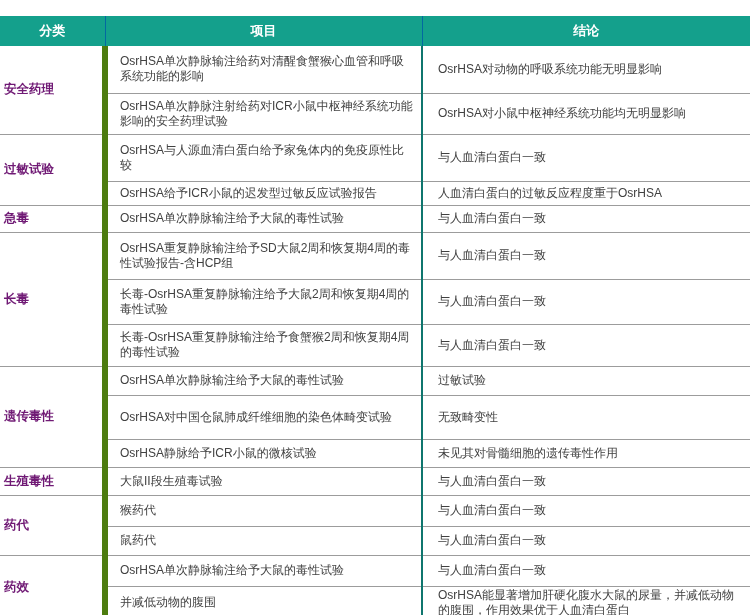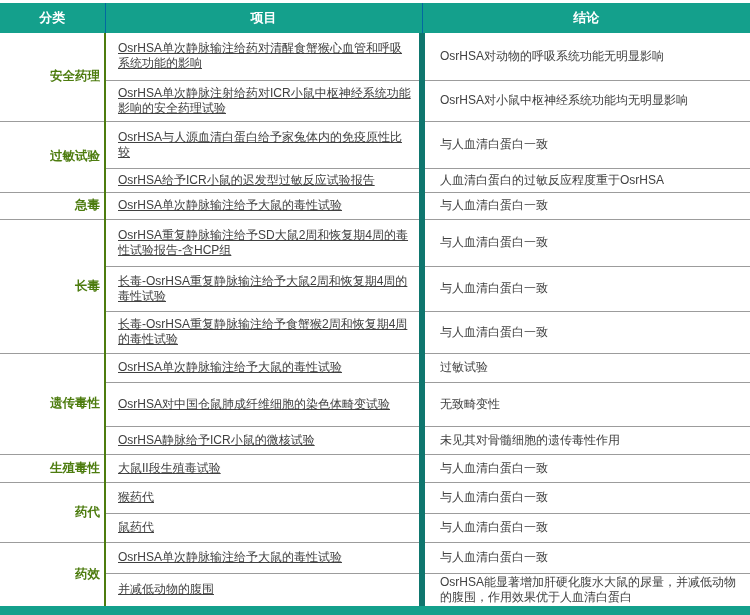--- a/index.html
+++ b/index.html
@@ -3,21 +3,21 @@
 <meta charset="utf-8">
 <style>
   html, body { margin: 0; padding: 0; background: #ffffff; }
   body { font-family: "Liberation Sans", "DejaVu Sans", sans-serif; }
   .page {
     position: relative;
     width: 750px;
     height: 615px;
     background: #ffffff;
     box-sizing: border-box;
-    padding-top: 3px;
+    padding-top: 16px;
     overflow: hidden;
   }
   table.results {
     width: 750px;
     border-collapse: collapse;
     table-layout: fixed;
   }
   col.c-cat   { width: 105px; }
   col.c-item  { width: 317px; }
   col.c-concl { width: 328px; }
@@ -36,31 +36,30 @@
   td {
     font-size: 12px;
     color: #414141;
     line-height: 15px;
     vertical-align: middle;
     border-top: 1px solid #9c9c9c;
     box-sizing: border-box;
   }
   tbody tr.first-row td { border-top: none; }
   td.cat {
-    text-align: right;
+    text-align: left;
     font-weight: bold;
     font-size: 12.5px;
-    color: #4d7c0f;
-    border-right: 2px solid #4d7c0f;
+    color: #701a75;
+    border-right: 6px solid #4d7c0f;
     padding: 0 4px;
   }
   td.item {
     padding: 1px 8px 1px 12px;
-    border-right: 6px solid #0f766e;
-    text-decoration: underline;
+    border-right: 2px solid #0f766e;
   }
   td.concl { padding: 1px 8px 1px 15px; margin-left: 8px; }
   .bottom-bar {
     width: 750px;
     height: 12px;
     background: #14A08C;
   }
 </style>
 </head>
 <body>

